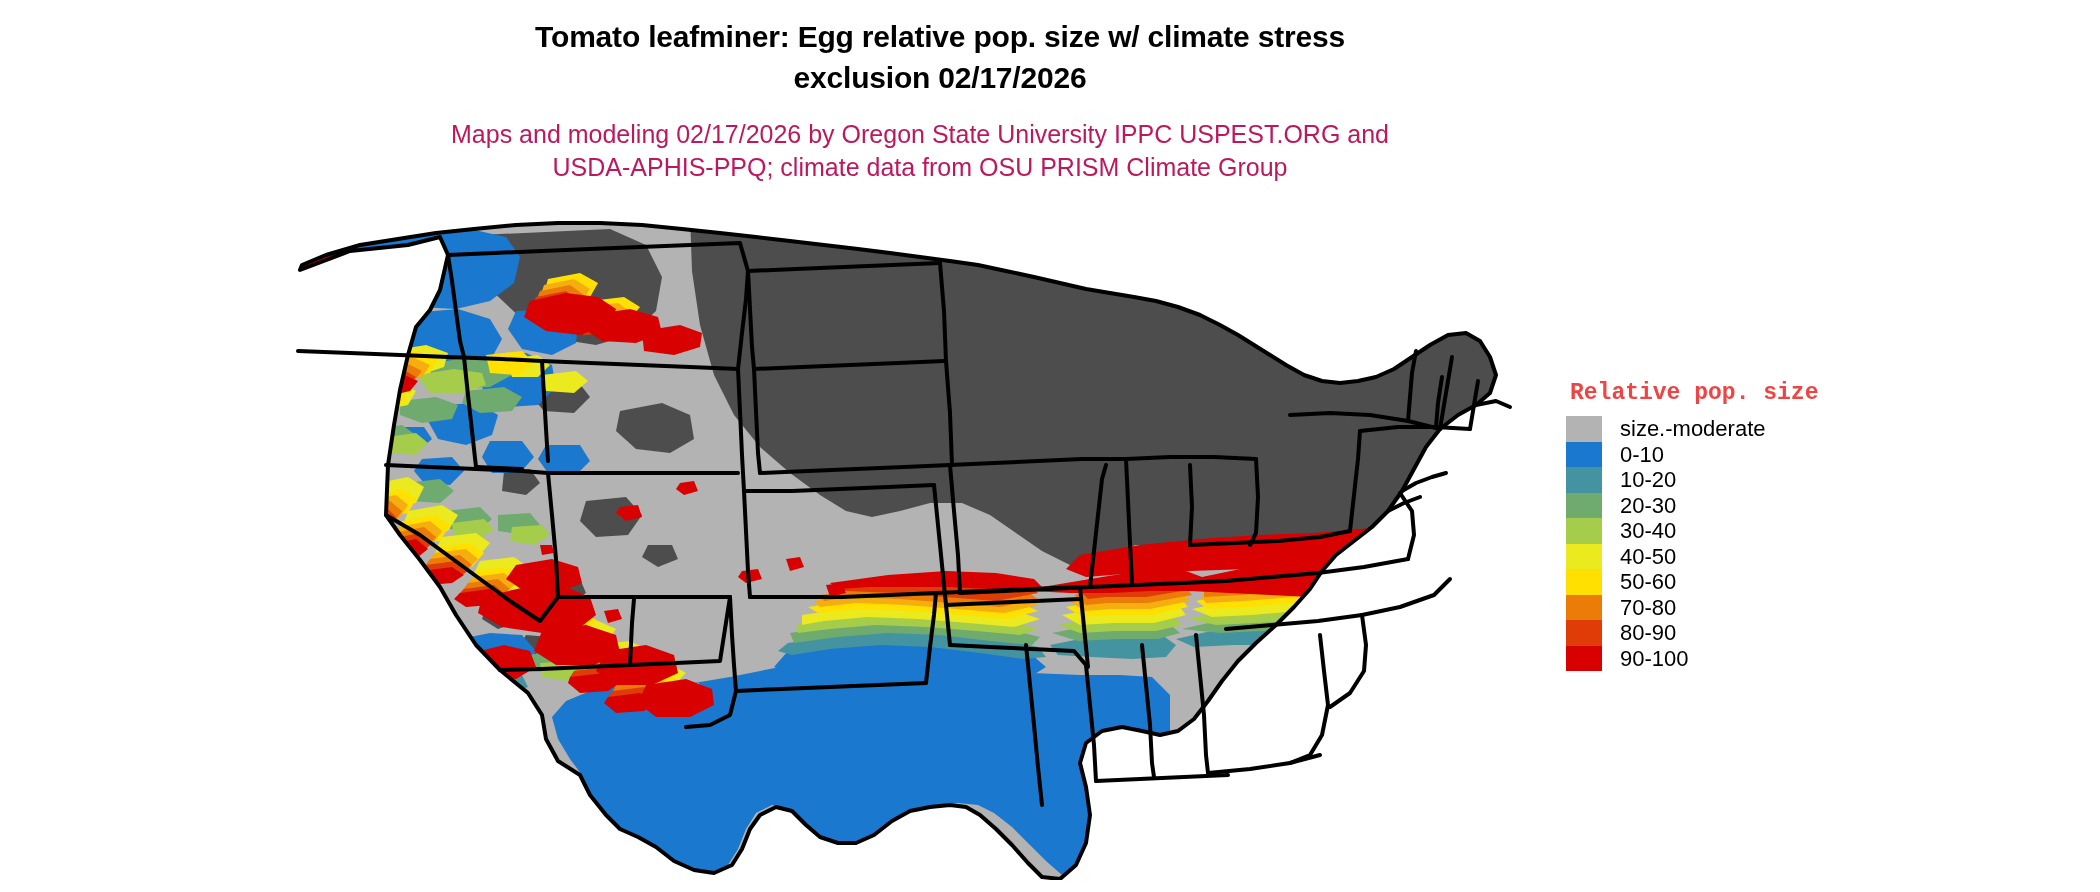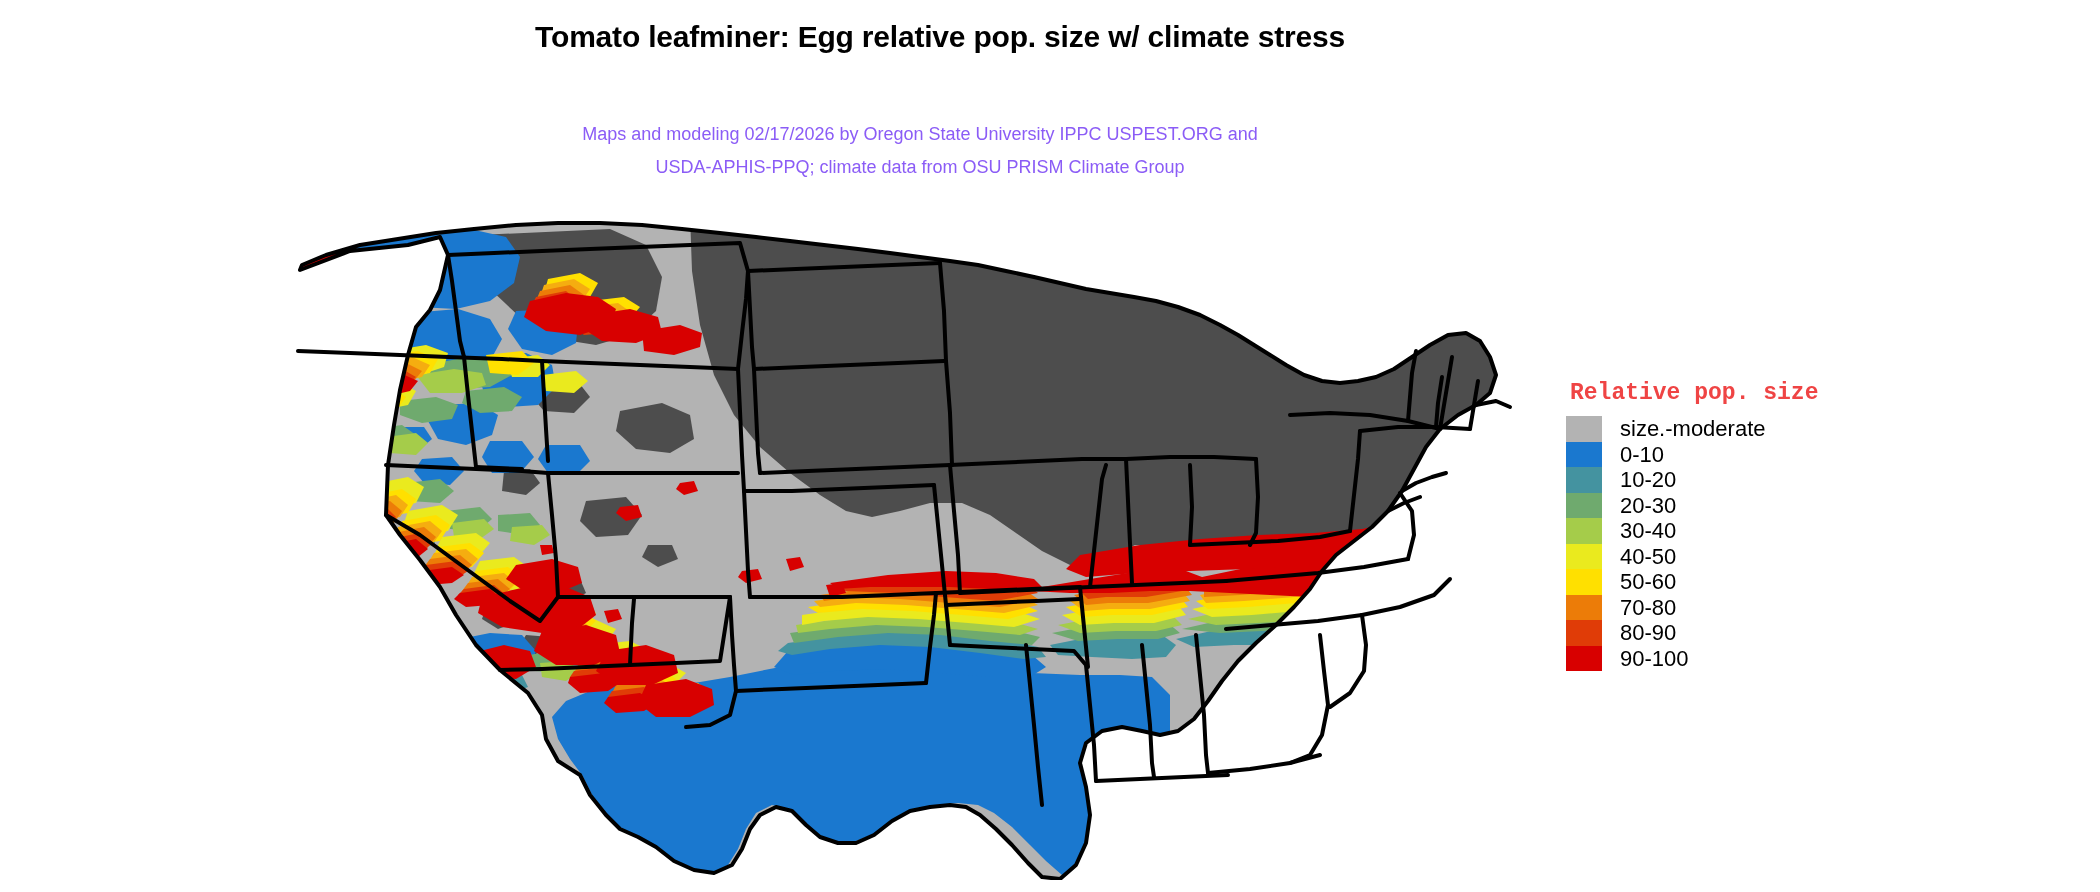--- a/index.html
+++ b/index.html
@@ -43,23 +43,23 @@
   .subtitle-block {
     position: absolute;
     left: 0;
     top: 118px;
     width: 1840px;
     text-align: center;
   }
   .subtitle-line {
     font-family: "Liberation Sans", sans-serif;
     font-weight: normal;
-    font-size: 18px;
+    font-size: 25px;
     line-height: 33px;
-    color: #8b5cf6;
+    color: #be185d;
     white-space: pre;
   }
 
   
   #map-wrap {
     position: absolute;
     left: 290px;
     top: 215px;
     width: 1250px;
     height: 665px;
@@ -101,20 +101,21 @@
     white-space: pre;
   }
 </style>
 </head>
 <body>
 
 <div id="page">
 
   <div class="title-block">
     <div class="title-line">Tomato leafminer: Egg relative pop. size w/ climate stress</div>
+    <div class="title-line">exclusion 02/17/2026</div>
   </div>
 
   <div class="subtitle-block">
     <div class="subtitle-line">Maps and modeling 02/17/2026 by Oregon State University IPPC USPEST.ORG and</div>
     <div class="subtitle-line">USDA-APHIS-PPQ; climate data from OSU PRISM Climate Group</div>
   </div>
 
   <div id="map-wrap">
     <svg id="map-svg" viewBox="0 0 1250 665" preserveAspectRatio="xMidYMid meet">
       <defs>

